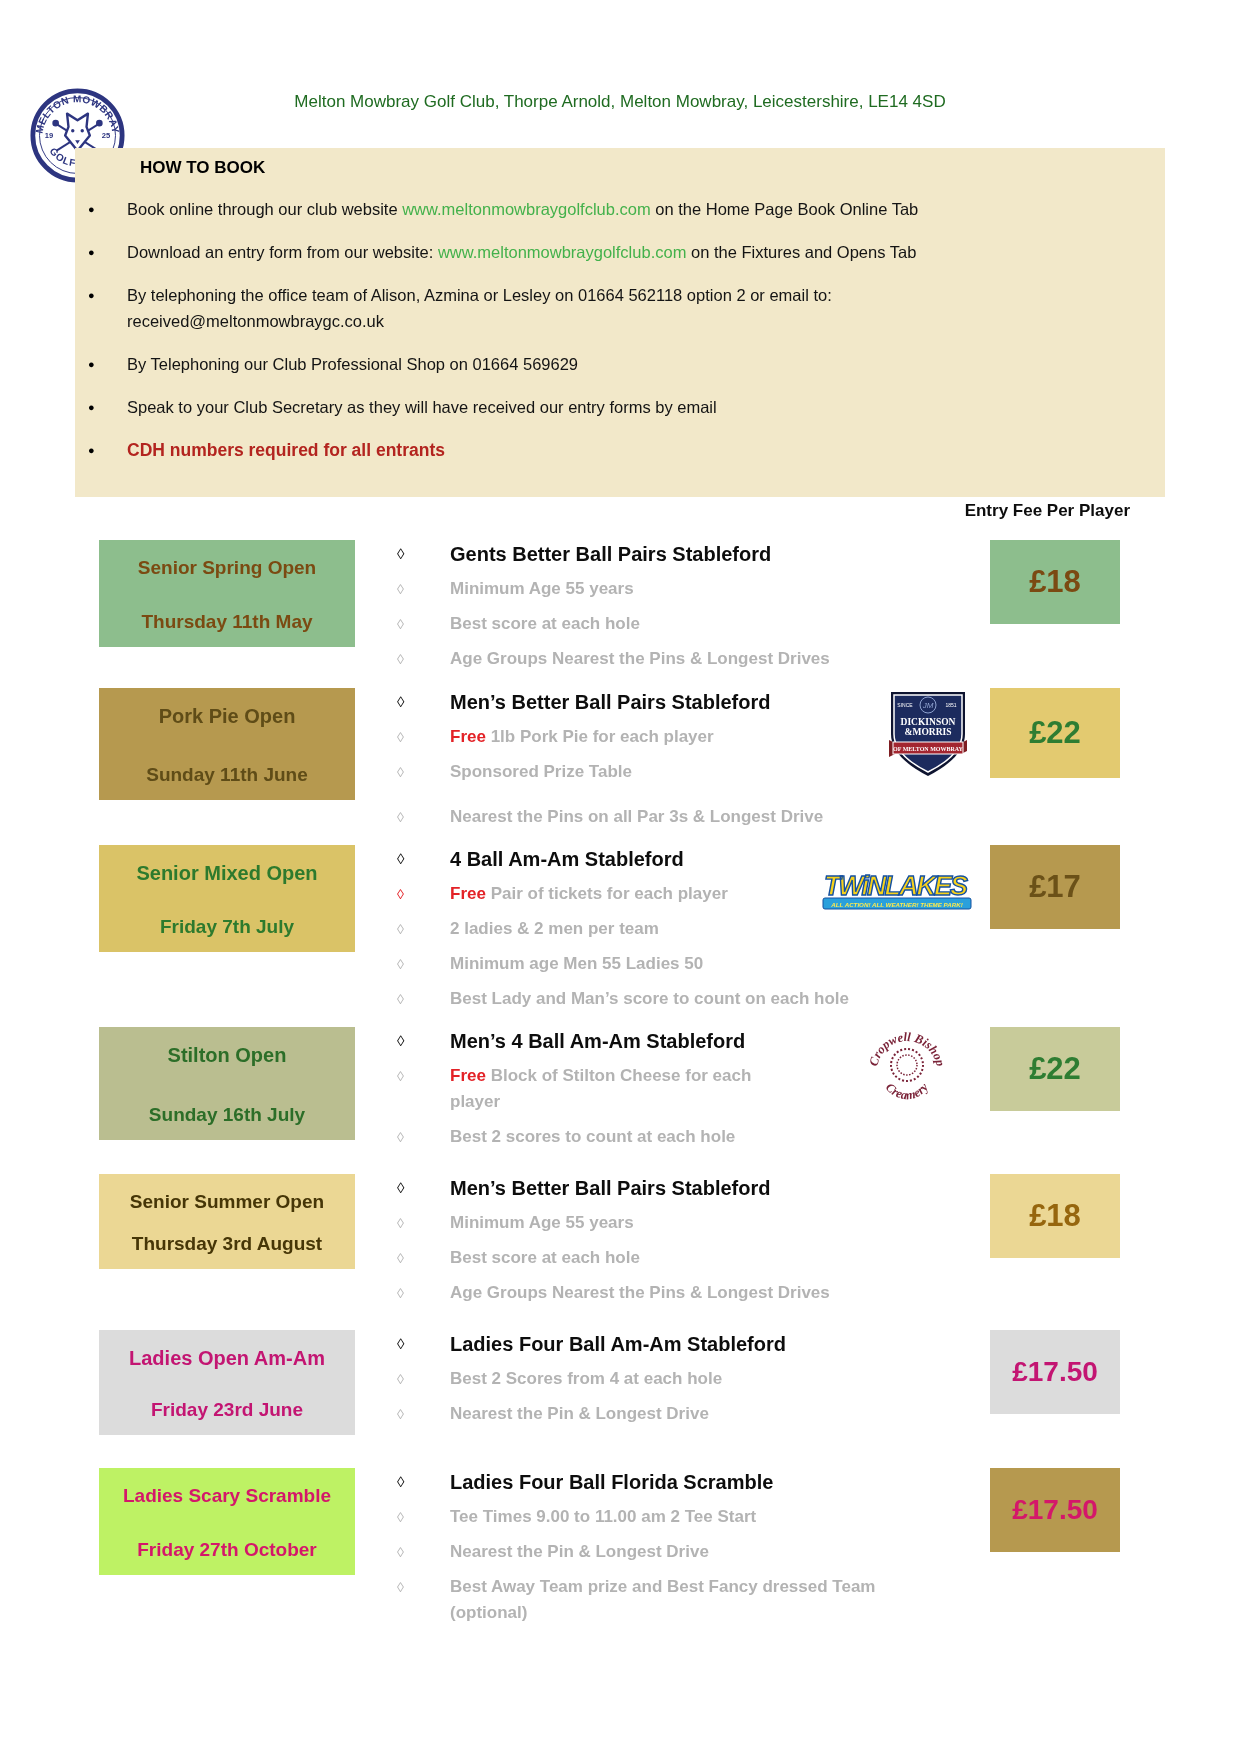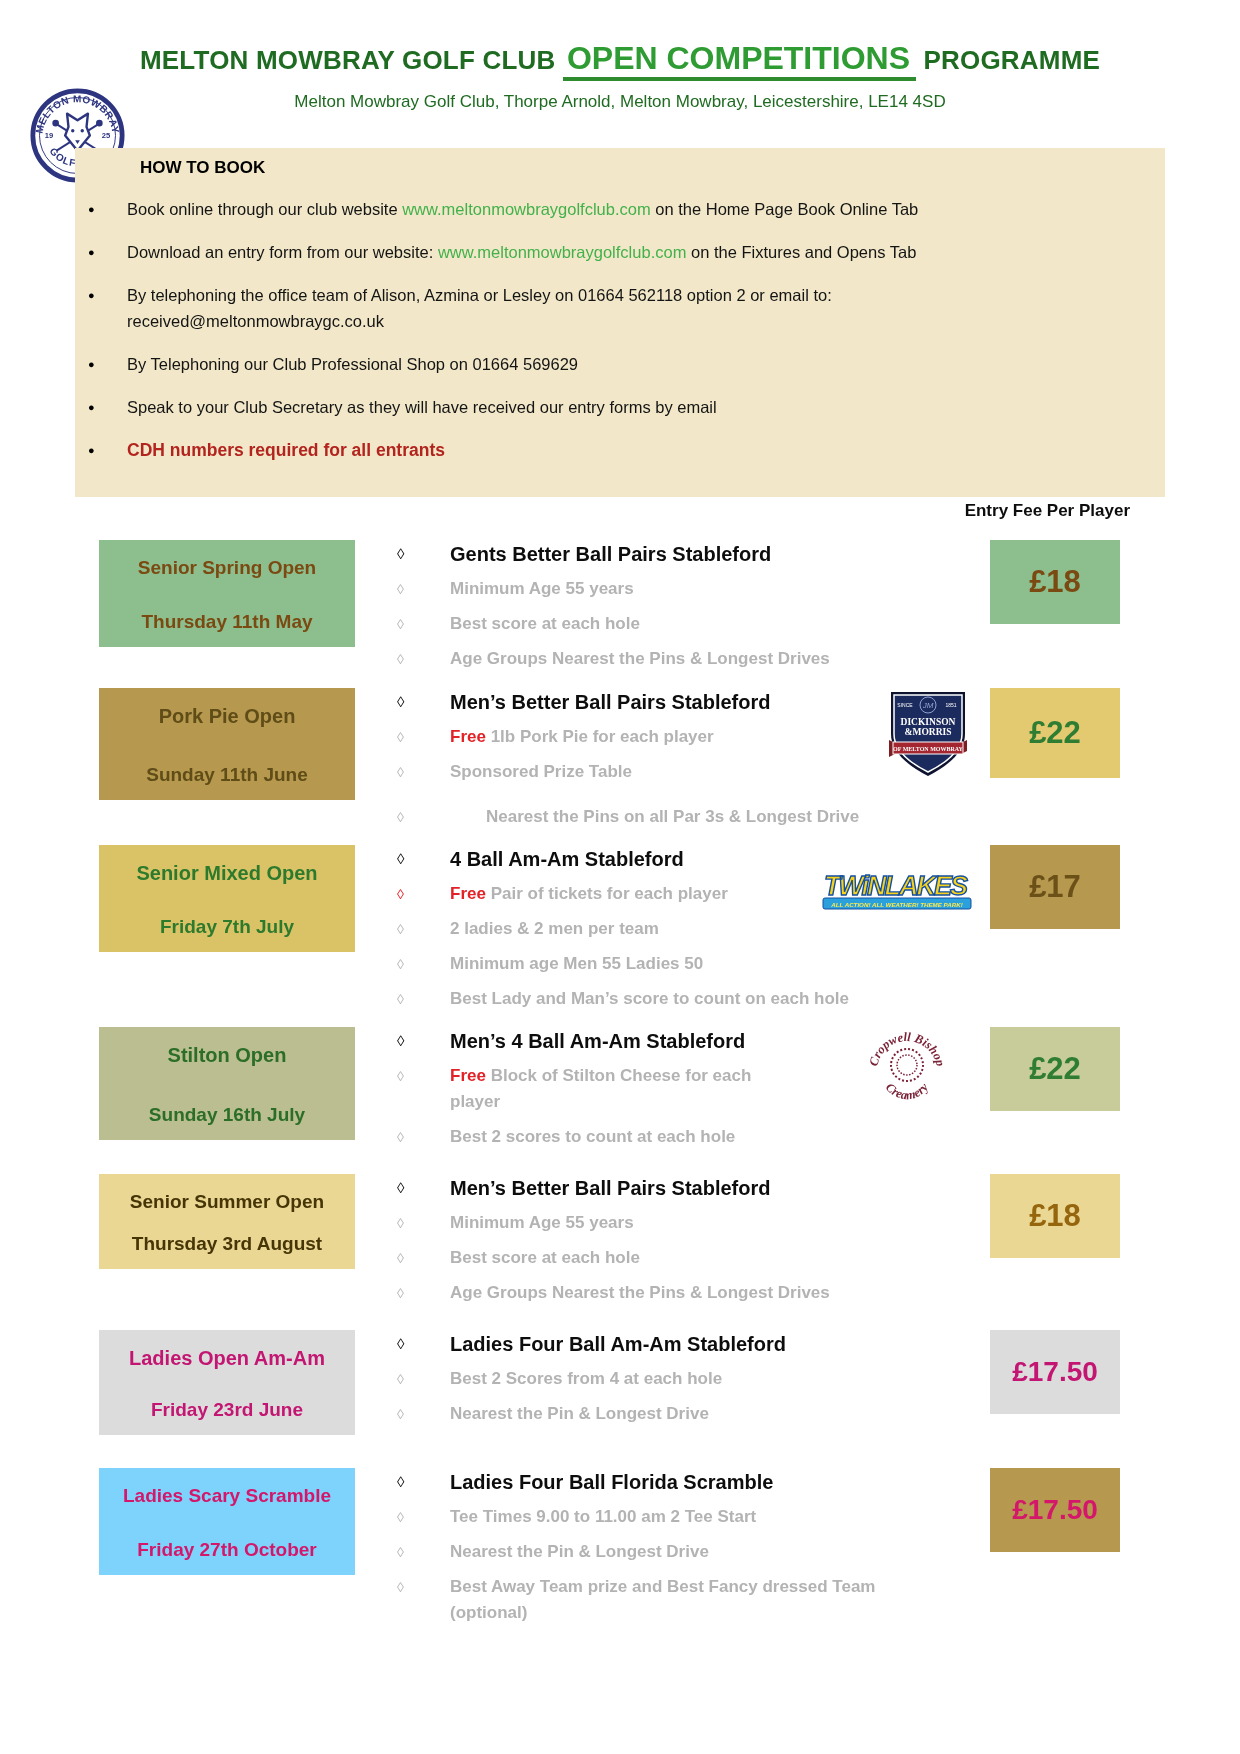--- a/index.html
+++ b/index.html
@@ -42,23 +42,20 @@
   .dline .free { color:#e32227; }
   .dline.dia-red .dia { color:#e32227; }
   .fee-box { position:absolute; left:990px; width:130px; display:flex; align-items:center; justify-content:center; font-weight:bold; }
   .sponsor { position:absolute; }
 </style>
 </head>
 <body>
 
 <div id="canvas">
 
-  <div class="main-title">
-    <span class="t1">MELTON MOWBRAY GOLF CLUB </span><span class="t2">OPEN COMPETITIONS</span><span class="t3"> PROGRAMME</span>
-  </div>
   <div class="address-line">Melton Mowbray Golf Club, Thorpe Arnold, Melton Mowbray, Leicestershire, LE14 4SD</div>
 
   <svg class="club-logo" viewBox="0 0 100 107">
     <rect x="0" y="0" width="100" height="107" fill="#ffffff"></rect>
     <circle cx="50" cy="54" r="47" fill="#ffffff" stroke="#2d3580" stroke-width="5"></circle>
     <circle cx="50" cy="54" r="40" fill="none" stroke="#2d3580" stroke-width="1"></circle>
     <defs>
       <path id="crestTop" d="M 13,56 A 37,37 0 0 1 87,56"></path>
       <path id="crestBot" d="M 16,60 A 35,35 0 0 0 84,60"></path>
     </defs>
@@ -157,21 +154,21 @@
           <div class="dline">
             <span class="dia">◊</span>
             <span class="dtxt" style="max-width: 440px;"><span class="free">Free</span> 1lb Pork Pie for each player</span>
           </div>
           <div class="dline">
             <span class="dia">◊</span>
             <span class="dtxt" style="max-width: 440px;">Sponsored Prize Table</span>
           </div>
           <div class="dline" style="margin-top: 19px;">
             <span class="dia">◊</span>
-            <span class="dtxt" style="max-width: 440px; margin-left: 36px;">Nearest the Pins on all Par 3s &amp; Longest Drive</span>
+            <span class="dtxt" style="max-width: 440px;">Nearest the Pins on all Par 3s &amp; Longest Drive</span>
           </div>
         </div>
         <div class="sponsor" style="left: 888px; top: 2px;">
     <svg viewBox="0 0 80 88" width="80" height="88">
       <path d="M3 2 h74 v42 q0 23 -37 42 q-37 -19 -37 -42 Z" fill="#0e1430"></path>
       <path d="M6 5 h68 v39 q0 21 -34 38 q-34 -17 -34 -38 Z" fill="#1c2b5e" stroke="#ffffff" stroke-width="1.5"></path>
       <circle cx="40" cy="15" r="8" fill="none" stroke="#8fa3d0" stroke-width="1"></circle>
       <text x="40" y="18" font-size="8" font-style="italic" fill="#8fa3d0" text-anchor="middle">JM</text>
       <text x="17" y="17" font-size="5" fill="#ffffff" text-anchor="middle">SINCE</text>
       <text x="63" y="17" font-size="5" fill="#ffffff" text-anchor="middle">1851</text>
@@ -305,21 +302,21 @@
           <div class="dline">
             <span class="dia">◊</span>
             <span class="dtxt" style="max-width: 560px;">Nearest the Pin &amp; Longest Drive</span>
           </div>
         </div>
         <div class="fee-box" style="top: 0px; height: 84px; background: rgb(220, 220, 220);">
           <span style="color: rgb(195, 21, 114); font-size: 28px;">£17.50</span>
         </div>
       </div>
       <div class="comp-row" style="top: 1468px; height: 147px;">
-        <div class="date-box" style="height: 107px; background: #7dd3fc; color: rgb(212, 23, 106);">
+        <div class="date-box" style="height: 107px; background: #bef264; color: rgb(212, 23, 106);">
           <div class="cname" style="font-size: 19px;">Ladies Scary Scramble</div>
           <div class="cdate">Friday 27th October</div>
         </div>
         <div class="details" style="width: 508px;">
           <div class="dline title-line">
             <span class="dia">◊</span>
             <span class="dtxt">Ladies Four Ball Florida Scramble</span>
           </div>
           <div class="dline">
             <span class="dia">◊</span>

